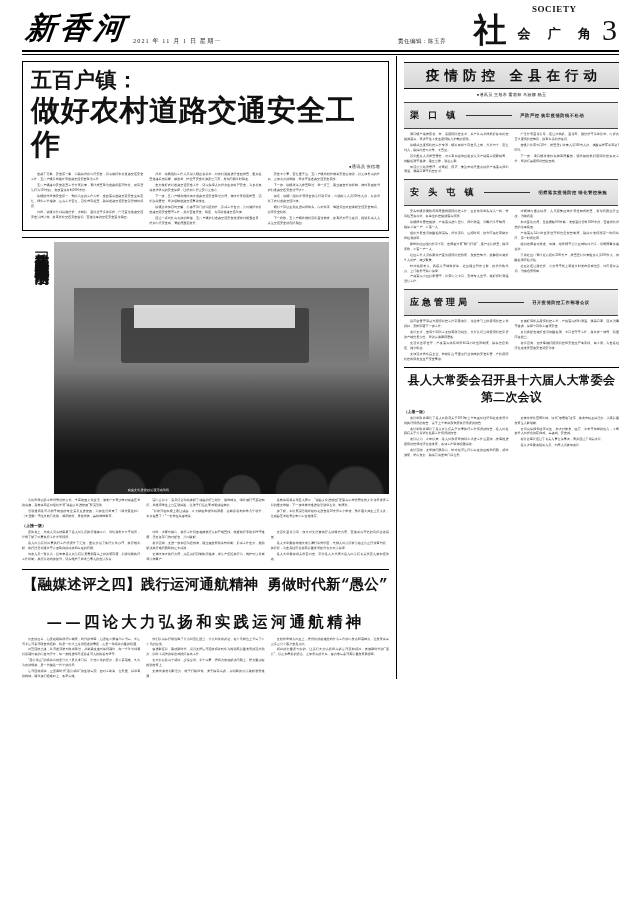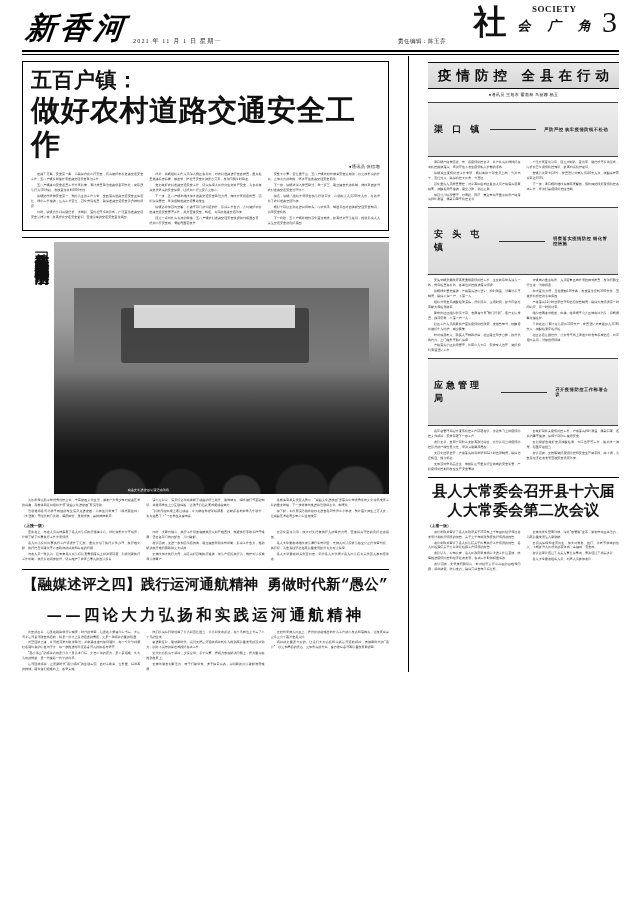--- a/index.html
+++ b/index.html
@@ -29,28 +29,28 @@
     position:absolute;right:195px;top:38px;
     font-size:5.6px;letter-spacing:.4px;color:#222;
   }
   .mast-society{
     position:absolute;right:24px;top:4px;
     display:flex;align-items:flex-end;gap:4px;
   }
   .ms-big{font-size:33px;font-weight:700;line-height:.95;font-family:"DejaVu Serif",serif;}
   .ms-col{display:flex;flex-direction:column;align-items:center;margin-bottom:2px;}
   .ms-eng{font-size:9px;font-weight:700;letter-spacing:.6px;font-family:"Liberation Serif",serif;}
-  .ms-cn{font-size:13px;font-weight:700;letter-spacing:7px;margin-top:3px;padding-left:7px;font-style:italic;}
+  .ms-cn{font-size:13px;font-weight:700;letter-spacing:7px;margin-top:11px;padding-left:7px;}
   .ms-num{font-size:30px;font-weight:400;line-height:1;font-family:"Liberation Serif",serif;}
   .mast-rule{position:absolute;left:22px;right:22px;top:50px;height:2px;background:#000;}
   .mast-rule2{position:absolute;left:22px;right:22px;top:53.5px;height:.8px;background:#000;}
 
   
   .body-wrap{position:relative;padding:0 22px;box-sizing:border-box;width:641px;}
-  .cols{display:flex;gap:12px;}
+  .cols{display:flex;gap:0;}
   .colL{width:367px;flex:0 0 367px;}
   .divider{width:1px;background:#000;margin:0 7px;flex:0 0 1px;}
   .colR{flex:1;}
 
   
   .micro{
     font-size:3.05px;line-height:1.62;text-align:justify;color:#2a2a2a;
     font-family:"Liberation Serif",serif;letter-spacing:.04px;
     word-break:break-all;
   }
@@ -78,21 +78,21 @@
   .epi-banner .t{
     font-size:13.5px;font-weight:700;letter-spacing:5px;
     font-family:"DejaVu Serif",serif;padding-left:5px;
   }
   .epi-by{font-size:4.1px;text-align:center;margin:3px 0 4px 0;letter-spacing:.3px;}
 
   
   .sub-head{
     background:linear-gradient(#ededed,#dcdcdc);
     border-top:1px solid #444;border-bottom:1px solid #444;
-    display:flex;align-items:center;padding:20px 6px;margin:5px 1px 3px 0;
+    display:flex;align-items:center;padding:6px 6px;margin:5px 1px 3px 0;
   }
   .sub-head .name{font-size:9px;font-weight:700;letter-spacing:3px;font-family:"DejaVu Serif",serif;}
   .sub-head .dash{flex:0 0 auto;height:1px;background:#333;width:46px;margin:0 8px;}
   .sub-head .slogan{font-size:4.3px;letter-spacing:.5px;font-weight:700;color:#1c1c1c;}
 
   
   .feature{margin-top:6px;display:flex;gap:4px;border-top:1px solid #000;padding-top:4px;}
   .vert-title{
     flex:0 0 28px;
     writing-mode:vertical-rl;text-orientation:upright;
@@ -115,25 +115,25 @@
   .mid-head{
     border-top:1.4px solid #000;border-bottom:1.4px solid #000;
     text-align:center;padding:3px 0;margin-top:6px;
   }
   .mid-head .t{font-size:12.6px;font-weight:700;letter-spacing:.2px;font-family:"DejaVu Serif",serif;}
   .cont-tag{font-size:4px;font-weight:700;margin:3px 0 2px 0;}
 
   
   .big-head{border-top:1.4px solid #000;margin-top:6px;padding-top:5px;text-align:center;}
   .big-head .l1{font-size:14.5px;font-weight:700;letter-spacing:.2px;font-family:Liberation Mono, monospace;}
-  .big-head .l2{font-size:15.5px;font-weight:700;letter-spacing:3.2px;font-family:"DejaVu Serif",serif;margin-top:11px;}
+  .big-head .l2{font-size:15.5px;font-weight:700;letter-spacing:3.2px;font-family:"DejaVu Serif",serif;margin-top:18px;}
 
   
   .rb-head{border-top:1.3px solid #000;margin-top:5px;padding-top:4px;}
-  .rb-head .t{font-size:15px;font-weight:700;letter-spacing:.2px;text-align:center;font-family:"DejaVu Serif",serif;display:block;}
+  .rb-head .t{font-size:12px;font-weight:700;letter-spacing:.2px;text-align:center;font-family:"DejaVu Serif",serif;display:block;}
   .rb-tag{font-size:3.8px;font-weight:700;margin:3px 0 2px 0;}
 </style>
 </head>
 <body>
 
 <div class="page">
 
   <div class="masthead">
     <div class="mast-logo">新香河</div>
     <div class="mast-date">2021 年 11 月 1 日 星期一</div>

